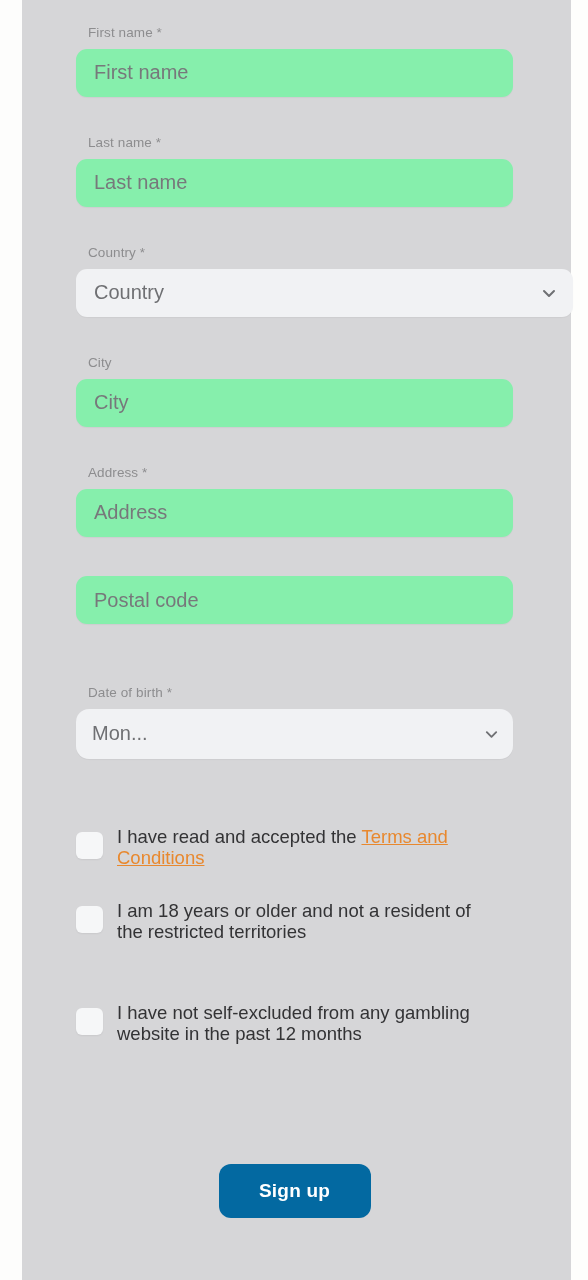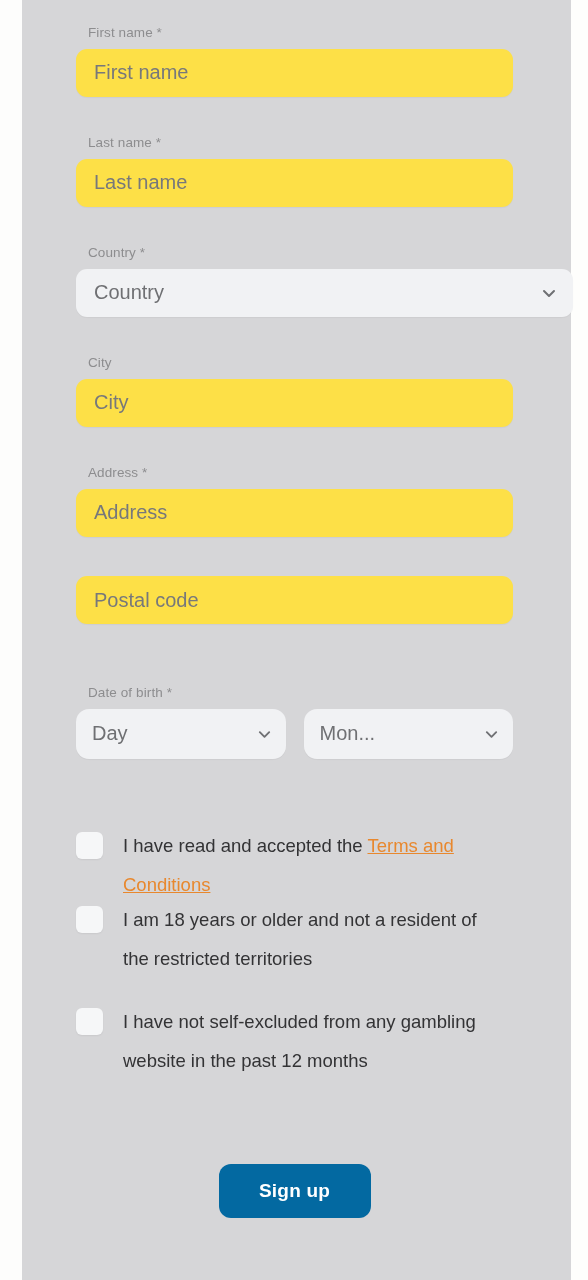--- a/index.html
+++ b/index.html
@@ -57,21 +57,21 @@
     color: #8d8d8f;
     letter-spacing: 0.1px;
     line-height: 1;
     padding-left: 12px;
     margin-bottom: 9px;
   }
   .control {
     box-sizing: border-box;
     width: 437px;
     height: 48px;
-    background: #fde047;
+    background: #86efac;
     border: none;
     border-radius: 11px;
     font-size: 20px;
     font-family: "Liberation Sans", sans-serif;
     color: #6f7073;
     padding: 0 18px;
     outline: none;
     display: block;
     box-shadow: 0 1px 1px rgba(0,0,0,0.04);
   }
@@ -149,23 +149,23 @@
   .checkbox {
     flex: 0 0 auto;
     width: 27px;
     height: 27px;
     background: #f6f7f8;
     border-radius: 6px;
     margin-top: 6px;
     box-shadow: 0 1px 2px rgba(0,0,0,0.06);
   }
   .consent-text {
-    margin-left: 20px;
+    margin-left: 14px;
     font-size: 18.5px;
-    line-height: 39px;
+    line-height: 21px;
     color: #333335;
     max-width: 372px;
   }
   .tc-link {
     color: #e8882e;
     text-decoration: underline;
     cursor: pointer;
   }
   .signup-wrap {
     width: 437px;
@@ -223,26 +223,20 @@
           <span class="field-label">Address *</span>
           <input class="control" type="text" placeholder="Address" style="">
         </div>
         <div class="field" style="position:absolute;top:576px;left:0;">
           <input class="control" type="text" placeholder="Postal code" style="">
         </div>
         <div class="field" style="position:absolute;top:686px;left:0;">
           <span class="field-label">Date of birth *</span>
           <div class="dob-row">
             <div class="dob-item">
-              <div class="dob-box">Day</div>
-              <span class="dob-chev"><svg width="15" height="15" viewBox="0 0 16 16">
-                  <path d="M3 6 L8 11 L13 6" fill="none" stroke="#6f7073" stroke-width="2" stroke-linecap="round" stroke-linejoin="round"></path>
-                </svg></span>
-            </div>
-            <div class="dob-item">
               <div class="dob-box">Mon...</div>
               <span class="dob-chev"><svg width="15" height="15" viewBox="0 0 16 16">
                   <path d="M3 6 L8 11 L13 6" fill="none" stroke="#6f7073" stroke-width="2" stroke-linecap="round" stroke-linejoin="round"></path>
                 </svg></span>
             </div>
           </div>
         </div>
         <div class="consent-row" style="position:absolute;top:826px;left:0;">
           <span class="checkbox"></span>
           <span class="consent-text"><span>I have read and accepted the </span><a class="tc-link">Terms and Conditions</a></span>

